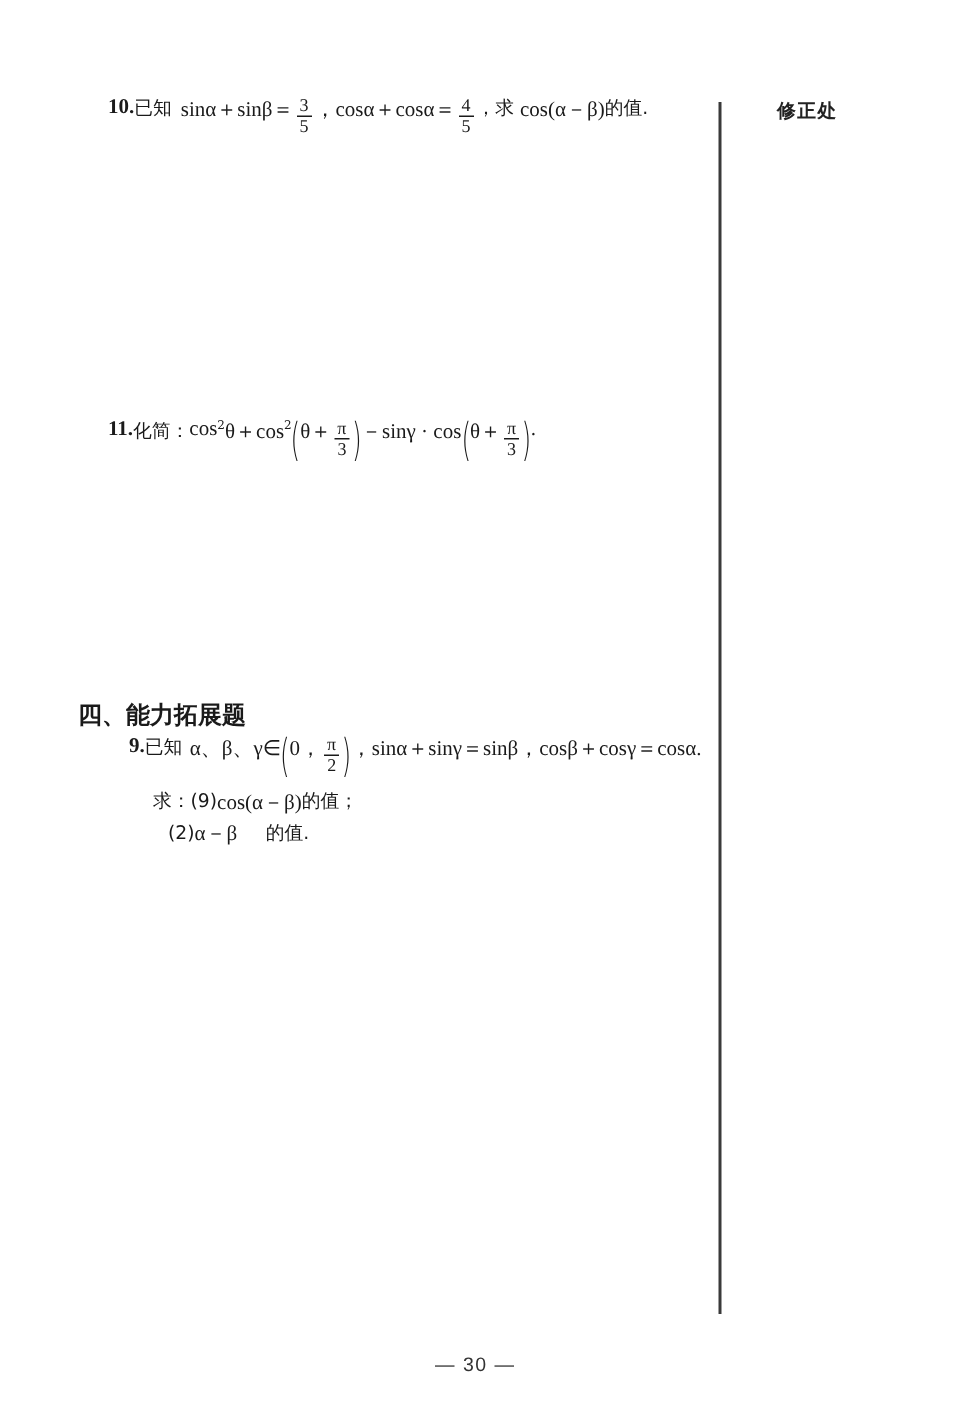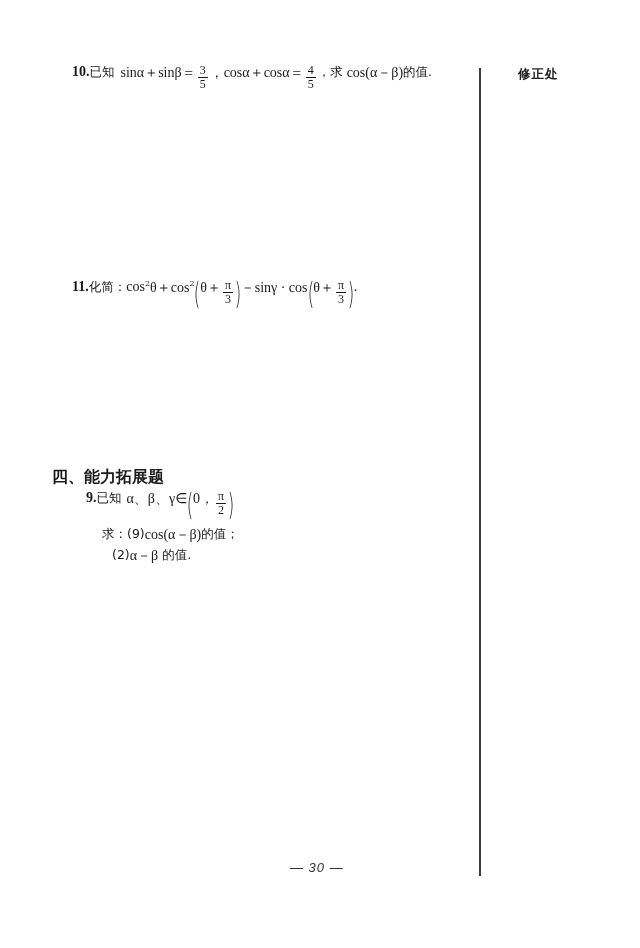--- a/index.html
+++ b/index.html
@@ -80,27 +80,28 @@
   <span class="qnum">9.</span>
   <span class="cjk" style="margin-right:5px;">已知</span>
   <span class="m it">α、β、γ∈</span>
   <span class="bigp">(</span>
   <span class="m">0，</span>
   <span class="frac">
       <span class="num">π</span>
       <span class="den">2</span>
     </span>
   <span class="bigp">)</span>
+  <span class="m">，sinα＋sinγ＝sinβ，cosβ＋cosγ＝cosα.</span>
 </div>
 
 <div class="abs line" style="left:102px; top:526px;">
   <span class="cjk">求：(9)</span>
   <span class="m">cos(α－β)</span>
   <span class="cjk">的值；</span>
 </div>
 
 <div class="abs line" style="left:112px; top:547px;">
   <span class="cjk">(2)</span>
-  <span class="m it" style="margin-right:4px;">α－β</span>
+  <span class="m it" style="margin-right:19px;">α－β</span>
   <span class="cjk">的值.</span>
 </div>
 
-<div class="abs pagenum" style="left:290px; top:860px;font-style:italic;">— 30 —</div>
+<div class="abs pagenum" style="left:290px; top:902px;">— 30 —</div>
 
 </body></html>

